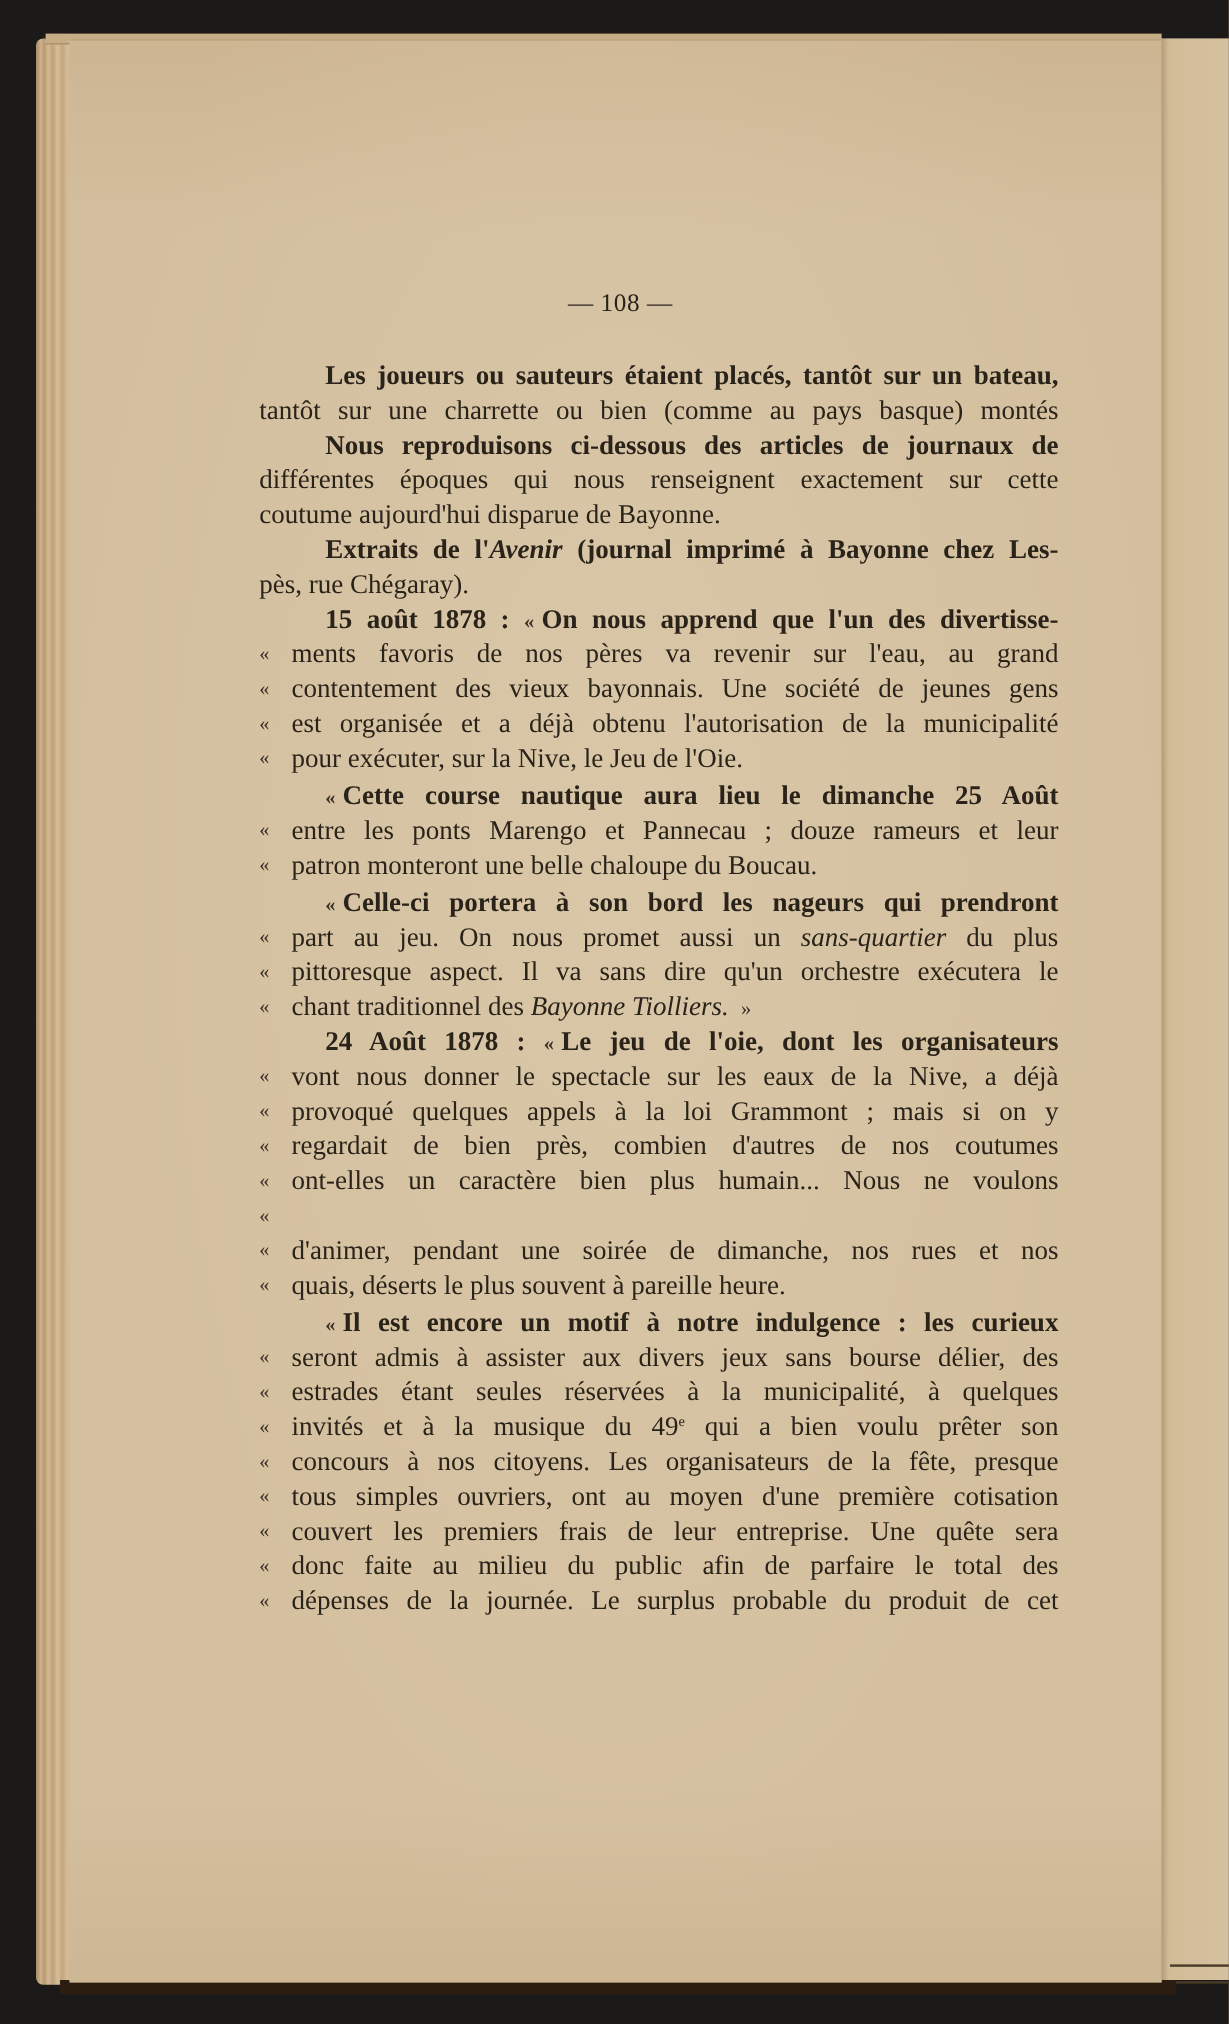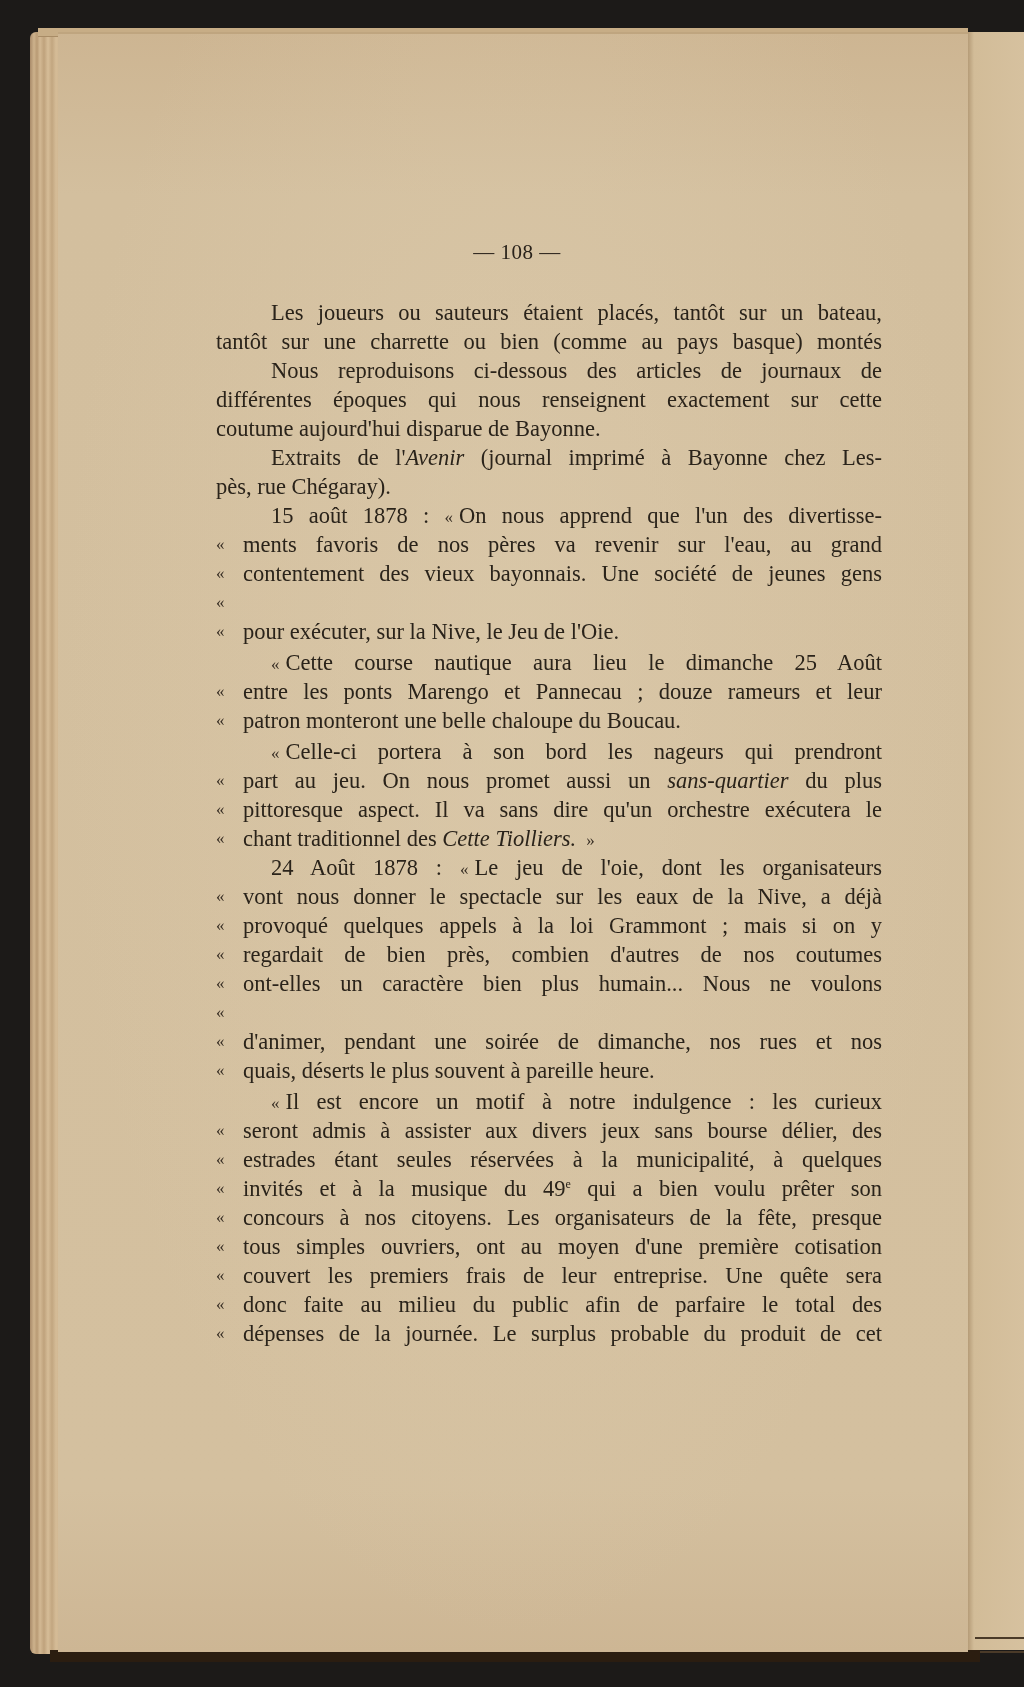--- a/index.html
+++ b/index.html
@@ -98,20 +98,21 @@
       white-space: nowrap;
       text-align: justify;
       text-align-last: justify;
       position: relative;
     }
     .line.last {
       text-align-last: left;
     }
     .line.indent {
       padding-left: 55px;
+      font-weight: bold;
     }
     .line.gap-before {
       margin-top: 2px;
     }
     .quote-line {
       padding-left: 27px;
     }
     .gq {
       position: absolute;
       left: 0;
@@ -155,35 +156,35 @@
 
   <div>
     <div class="line indent"><span>Extraits de l'</span><em>Avenir</em><span> (journal imprimé à Bayonne chez Les-</span></div>
     <div class="line last">pès, rue Chégaray).</div>
   </div>
 
   <div>
     <div class="line indent"><span>15 août 1878 :</span> <span class="gq-inline">«</span><span>On nous apprend que l'un des divertisse-</span></div>
     <div class="line quote-line"><span class="gq">«</span><span>ments favoris de nos pères va revenir sur l'eau, au grand</span></div>
     <div class="line quote-line"><span class="gq">«</span><span>contentement des vieux bayonnais. Une société de jeunes gens</span></div>
-    <div class="line quote-line"><span class="gq">«</span></div>
+    <div class="line quote-line"><span class="gq">«</span><span>est organisée et a déjà obtenu l'autorisation de la municipalité</span></div>
     <div class="line quote-line last"><span class="gq">«</span><span>pour exécuter, sur la Nive, le Jeu de l'Oie.</span></div>
   </div>
 
   <div>
     <div class="line indent gap-before"><span class="gq-inline">«</span><span>Cette course nautique aura lieu le dimanche 25 Août</span></div>
     <div class="line quote-line"><span class="gq">«</span><span>entre les ponts Marengo et Pannecau ; douze rameurs et leur</span></div>
     <div class="line quote-line last"><span class="gq">«</span><span>patron monteront une belle chaloupe du Boucau.</span></div>
   </div>
 
   <div>
     <div class="line indent gap-before"><span class="gq-inline">«</span><span>Celle-ci portera à son bord les nageurs qui prendront</span></div>
     <div class="line quote-line"><span class="gq">«</span><span>part au jeu. On nous promet aussi un </span><em>sans-quartier</em><span> du plus</span></div>
     <div class="line quote-line"><span class="gq">«</span><span>pittoresque aspect. Il va sans dire qu'un orchestre exécutera le</span></div>
-    <div class="line quote-line last"><span class="gq">«</span><span>chant traditionnel des </span><em>Cette Tiolliers.</em><span class="gq-inline" style="margin-left:6px"> »</span></div>
+    <div class="line quote-line last"><span class="gq">«</span><span>chant traditionnel des </span><em>Bayonne Tiolliers.</em><span class="gq-inline" style="margin-left:6px"> »</span></div>
   </div>
 
   <div>
     <div class="line indent"><span>24 Août 1878 :</span> <span class="gq-inline">«</span><span>Le jeu de l'oie, dont les organisateurs</span></div>
     <div class="line quote-line"><span class="gq">«</span><span>vont nous donner le spectacle sur les eaux de la Nive, a déjà</span></div>
     <div class="line quote-line"><span class="gq">«</span><span>provoqué quelques appels à la loi Grammont ; mais si on y</span></div>
     <div class="line quote-line"><span class="gq">«</span><span>regardait de bien près, combien d'autres de nos coutumes</span></div>
     <div class="line quote-line"><span class="gq">«</span><span>ont-elles un caractère bien plus humain... Nous ne voulons</span></div>
     <div class="line quote-line"><span class="gq">«</span></div>
     <div class="line quote-line"><span class="gq">«</span><span>d'animer, pendant une soirée de dimanche, nos rues et nos</span></div>

